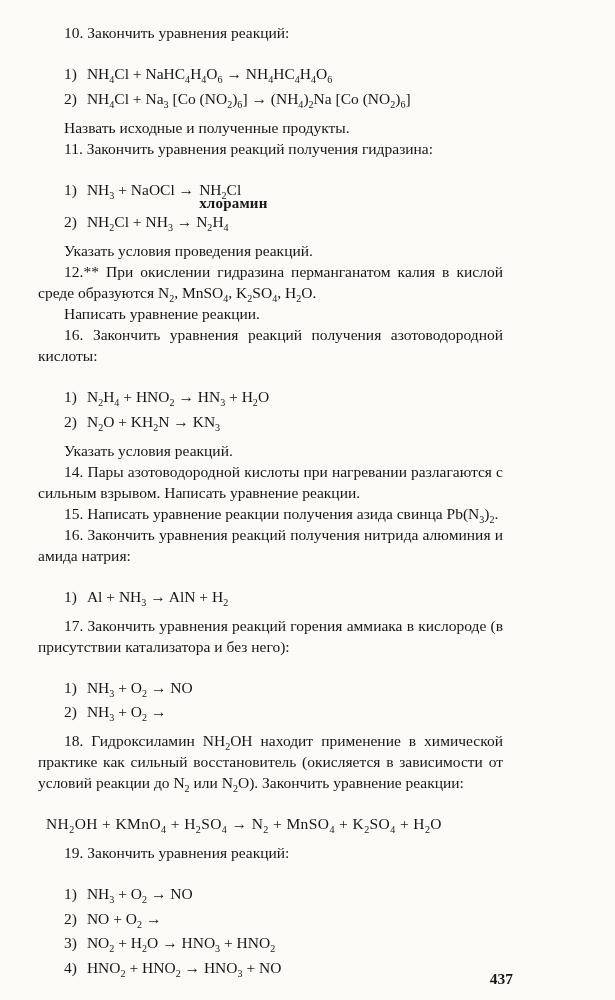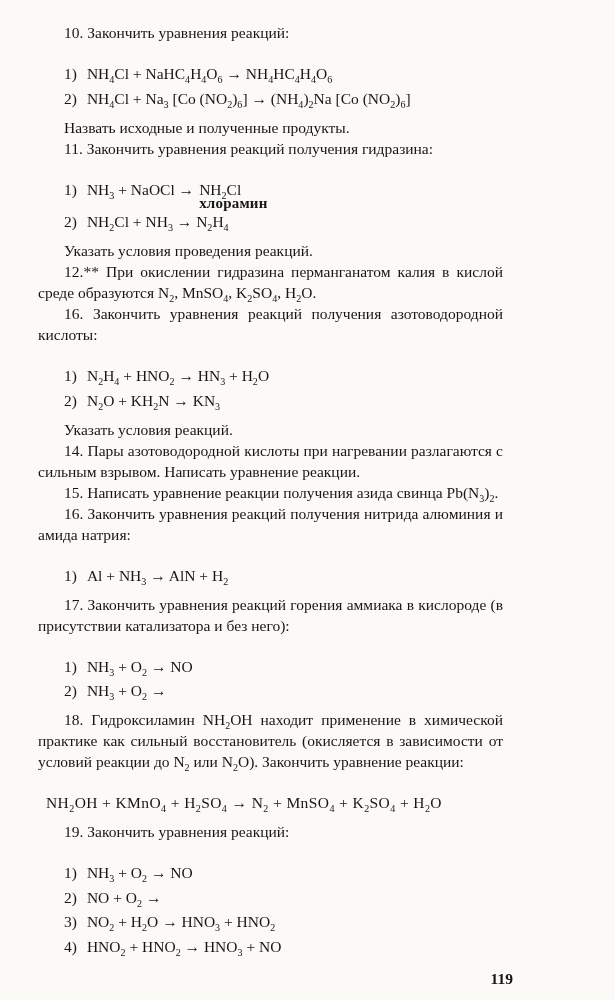--- a/index.html
+++ b/index.html
@@ -86,20 +86,21 @@
   <p class="para">Назвать исходные и полученные продукты.</p>
 
   <p class="para">11. Закончить уравнения реакций получения гидразина:</p>
   <div class="eq-group">
     <div class="eq"><span class="eq-num">1)</span><span>NH<sub>3</sub> + NaOCl →</span><span class="labeled-term"><span class="term-formula">NH<sub>2</sub>Cl</span><span class="term-label">хлорамин</span></span></div>
     <div class="eq"><span class="eq-num">2)</span><span>NH<sub>2</sub>Cl + NH<sub>3</sub> → N<sub>2</sub>H<sub>4</sub></span></div>
   </div>
   <p class="para">Указать условия проведения реакций.</p>
 
   <p class="para">12.** При окислении гидразина перманганатом калия в кислой среде образуются N<sub>2</sub>, MnSO<sub>4</sub>, K<sub>2</sub>SO<sub>4</sub>, H<sub>2</sub>O.</p>
+  <p class="para">Написать уравнение реакции.</p>
 
   <p class="para">16. Закончить уравнения реакций получения азотоводородной кислоты:</p>
   <div class="eq-group">
     <div class="eq"><span class="eq-num">1)</span><span>N<sub>2</sub>H<sub>4</sub> + HNO<sub>2</sub> → HN<sub>3</sub> + H<sub>2</sub>O</span></div>
     <div class="eq"><span class="eq-num">2)</span><span>N<sub>2</sub>O + KH<sub>2</sub>N → KN<sub>3</sub></span></div>
   </div>
   <p class="para">Указать условия реакций.</p>
 
   <p class="para">14. Пары азотоводородной кислоты при нагревании разлагаются с сильным взрывом. Написать уравнение реакции.</p>
   <p class="para">15. Написать уравнение реакции получения азида свинца Pb(N<sub>3</sub>)<sub>2</sub>.</p>
@@ -121,14 +122,14 @@
   </div>
 
   <p class="para">19. Закончить уравнения реакций:</p>
   <div class="eq-group">
     <div class="eq"><span class="eq-num">1)</span><span>NH<sub>3</sub> + O<sub>2</sub> → NO</span></div>
     <div class="eq"><span class="eq-num">2)</span><span>NO + O<sub>2</sub> →</span></div>
     <div class="eq"><span class="eq-num">3)</span><span>NO<sub>2</sub> + H<sub>2</sub>O → HNO<sub>3</sub> + HNO<sub>2</sub></span></div>
     <div class="eq"><span class="eq-num">4)</span><span>HNO<sub>2</sub> + HNO<sub>2</sub> → HNO<sub>3</sub> + NO</span></div>
   </div>
 
-  <div class="page-number">119</div>
+  <div class="page-number">437</div>
 </div>
 
 </body></html>

